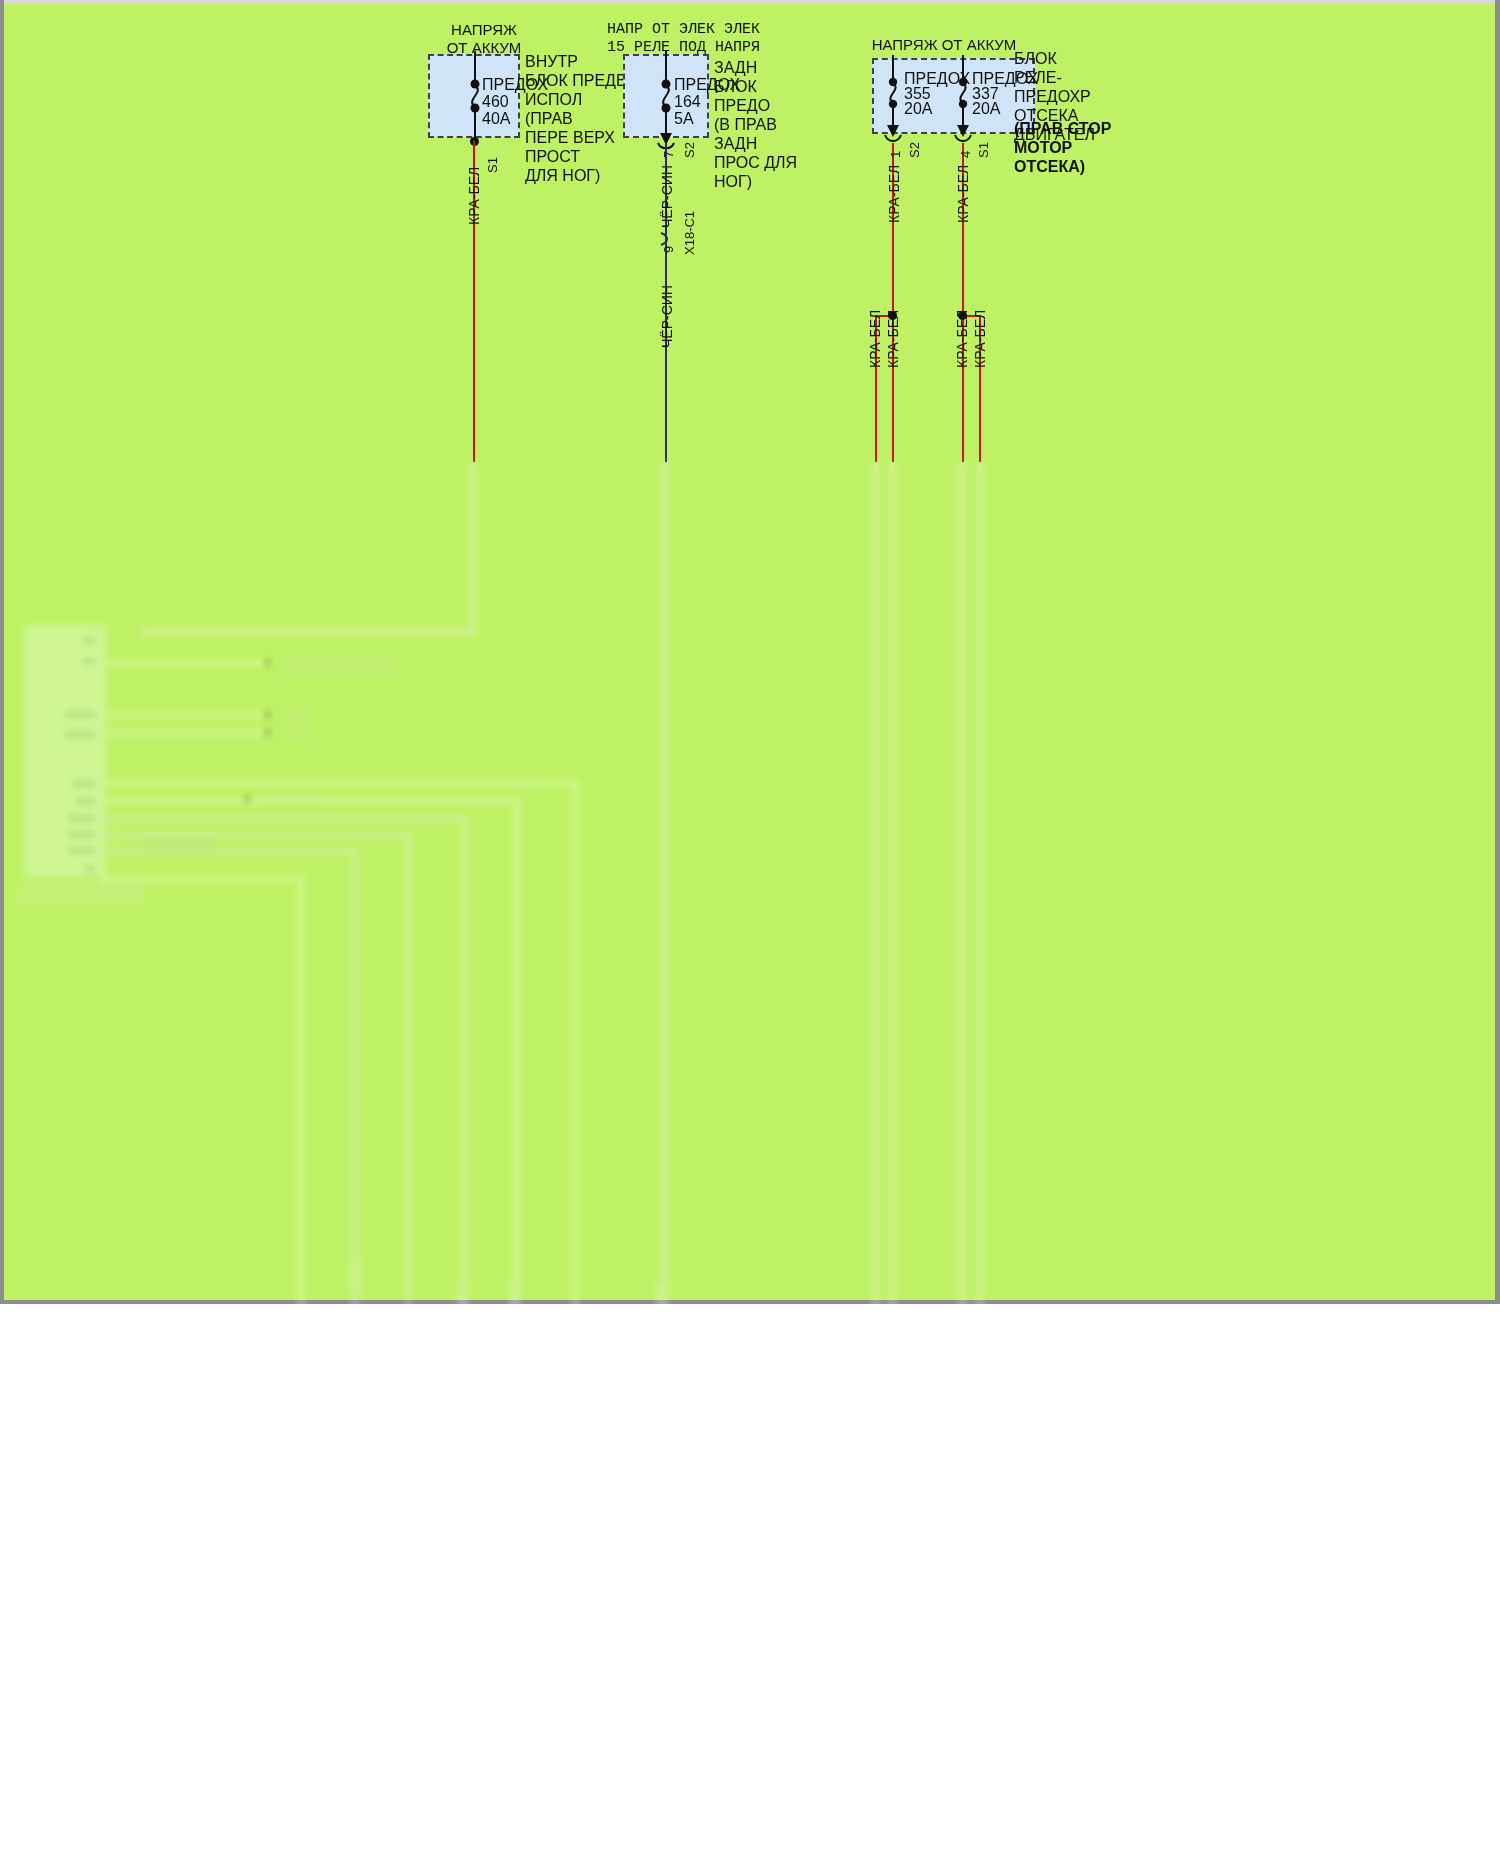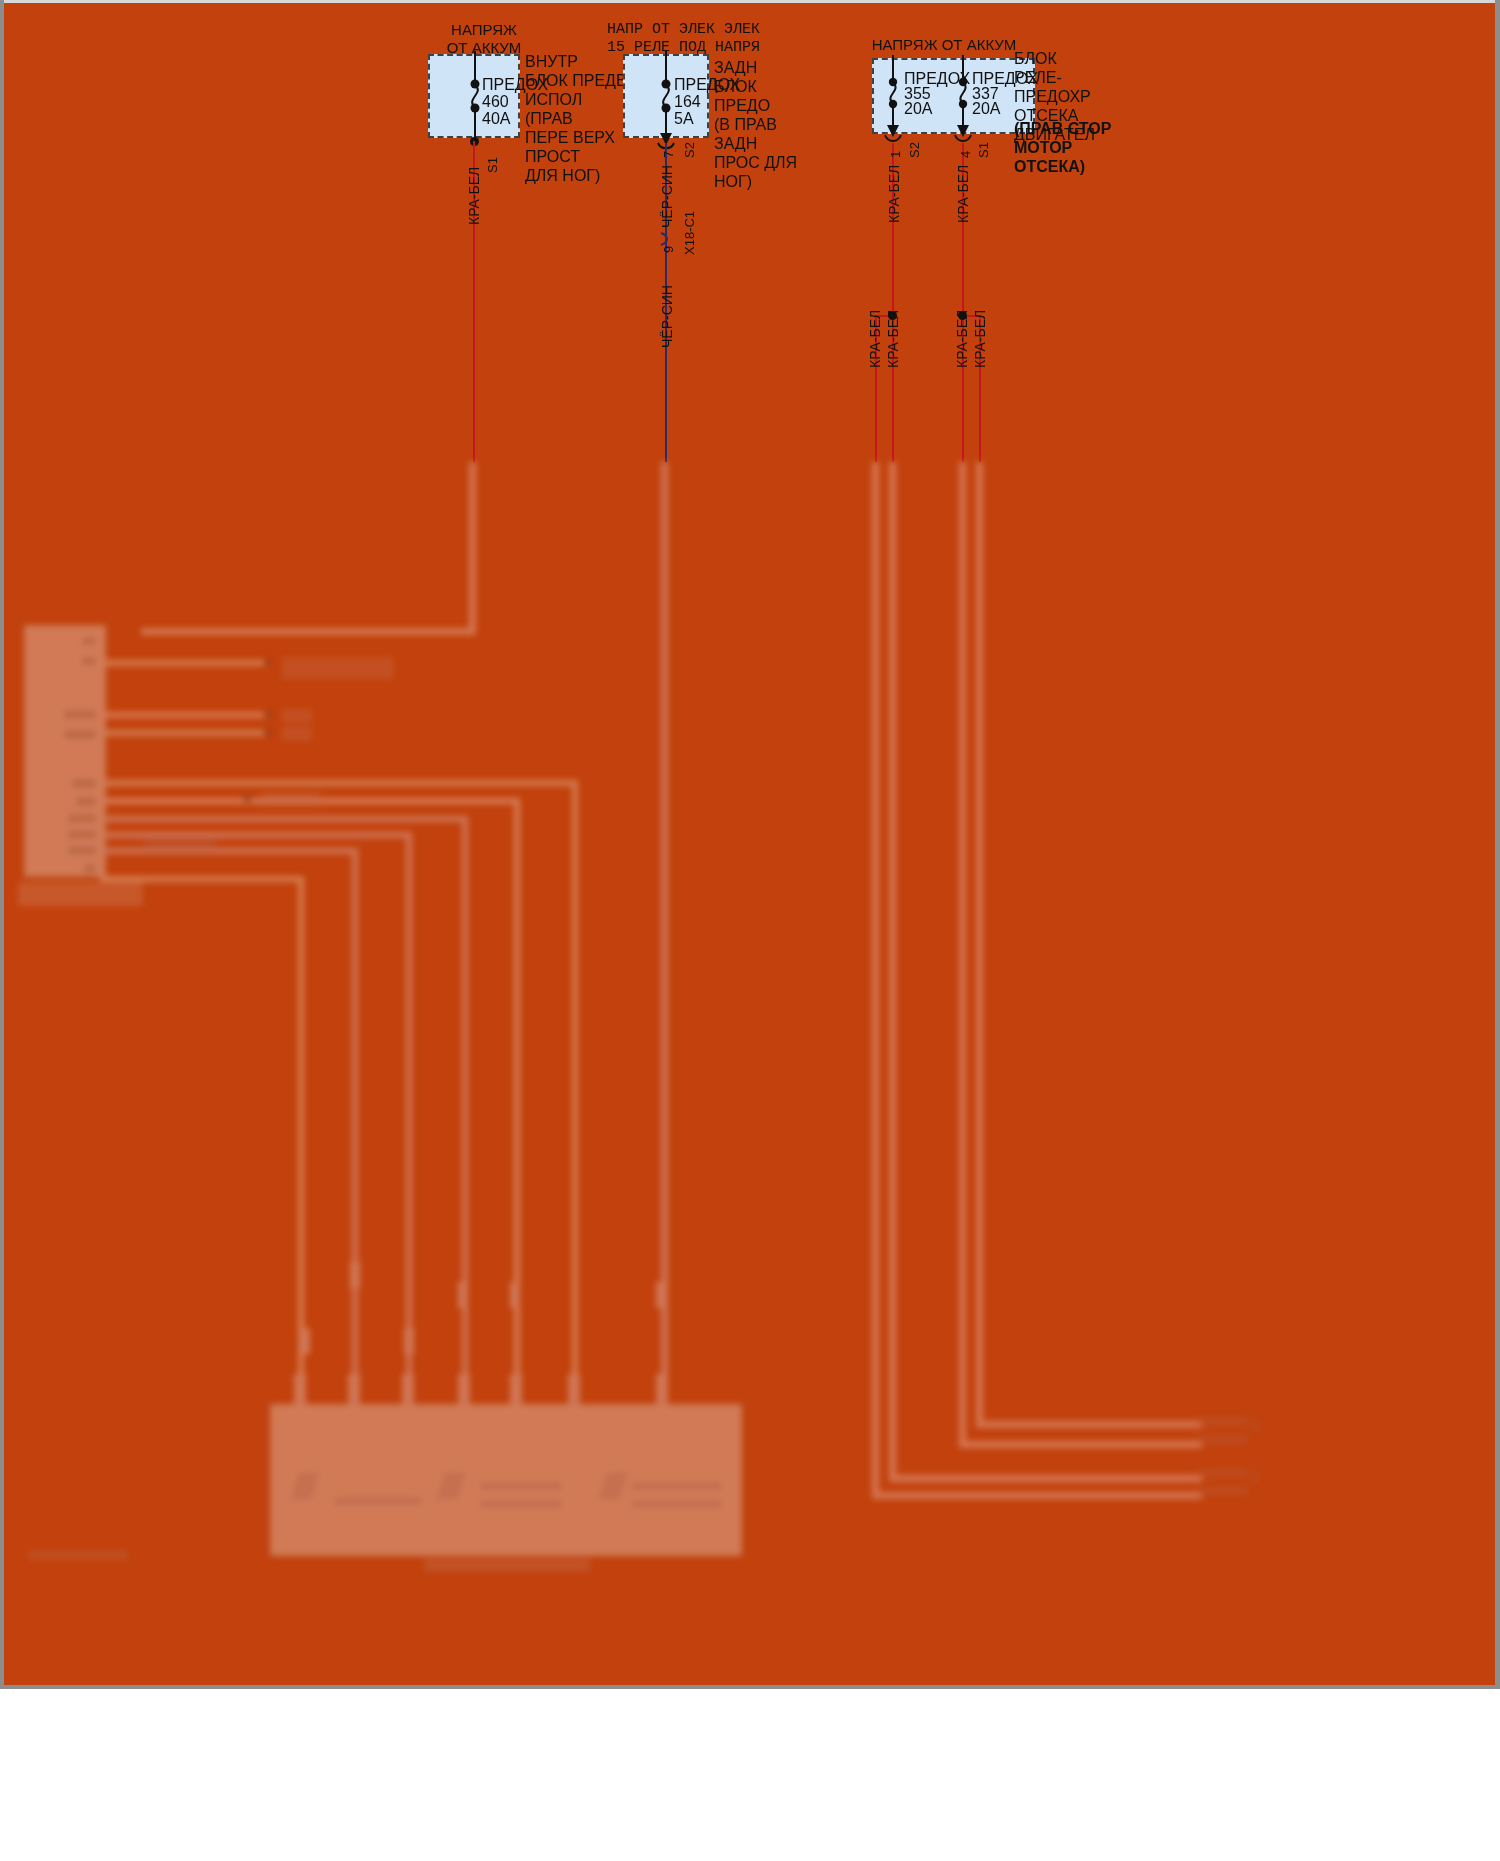--- a/index.html
+++ b/index.html
@@ -1,21 +1,21 @@
 <!DOCTYPE html>
 <html><head>
 <meta charset="utf-8">
 <title>Wiring Diagram</title>
 <style>
   html,body{margin:0;padding:0;background:#ffffff;}
   body{font-family:"Liberation Sans", sans-serif;}
   #page{
     position:relative;
-    width:1500px;height:1689px;
-    background:#c2410c;
+    width:1500px;height:1304px;
+    background:#bef264;
     overflow:hidden;
   }
   
   #frame-left{position:absolute;left:0;top:0;width:4px;height:1861px;background:#8d8d8d;}
   #frame-right{position:absolute;right:0;top:0;width:5px;height:1861px;background:#8d8d8d;}
   #frame-top{position:absolute;left:0;top:0;width:1500px;height:3px;background:#d8d8d8;}
   #frame-bottom{position:absolute;left:0;bottom:0;width:1500px;height:4px;background:#8d8d8d;}
 
   
   #sharp{position:absolute;left:4px;top:3px;width:1491px;height:459px;overflow:hidden;}

